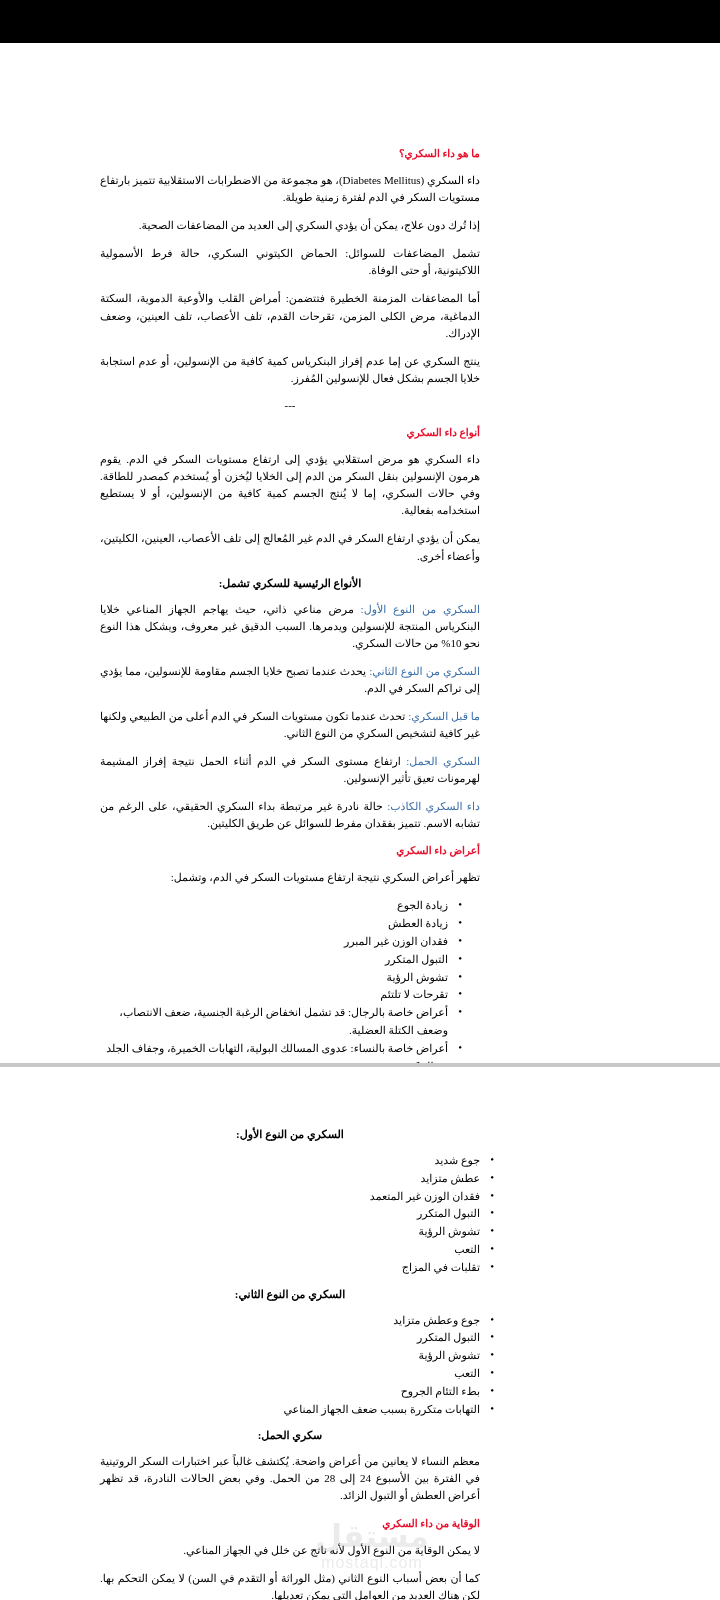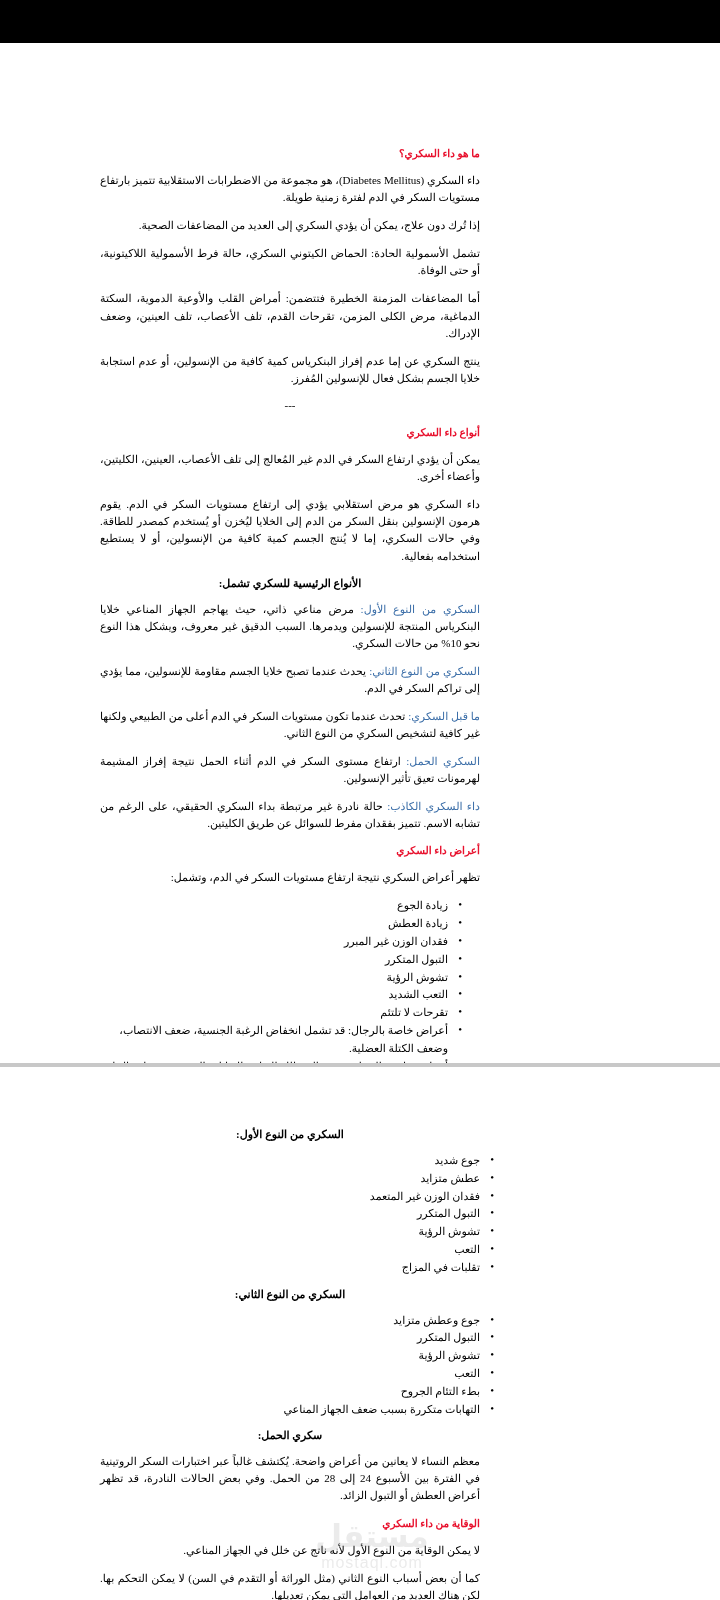--- a/index.html
+++ b/index.html
@@ -166,33 +166,33 @@
 
 <div class="page page-1">
   <div class="content">
 
     <div class="h-red">ما هو داء السكري؟</div>
 
     <p class="para">داء السكري (Diabetes Mellitus)، هو مجموعة من الاضطرابات الاستقلابية تتميز بارتفاع مستويات السكر في الدم لفترة زمنية طويلة.</p>
 
     <p class="para">إذا تُرك دون علاج، يمكن أن يؤدي السكري إلى العديد من المضاعفات الصحية.</p>
 
-    <p class="para">تشمل الأسمولية الحادة: الحماض الكيتوني السكري، حالة فرط الأسمولية اللاكيتونية، أو حتى الوفاة.</p>
+    <p class="para">تشمل المضاعفات للسوائل: الحماض الكيتوني السكري، حالة فرط الأسمولية اللاكيتونية، أو حتى الوفاة.</p>
 
     <p class="para">أما المضاعفات المزمنة الخطيرة فتتضمن: أمراض القلب والأوعية الدموية، السكتة الدماغية، مرض الكلى المزمن، تقرحات القدم، تلف الأعصاب، تلف العينين، وضعف الإدراك.</p>
 
     <p class="para">ينتج السكري عن إما عدم إفراز البنكرياس كمية كافية من الإنسولين، أو عدم استجابة خلايا الجسم بشكل فعال للإنسولين المُفرز.</p>
 
     <div class="sep-dashes">---</div>
 
     <div class="h-red">أنواع داء السكري</div>
 
+    <p class="para">داء السكري هو مرض استقلابي يؤدي إلى ارتفاع مستويات السكر في الدم. يقوم هرمون الإنسولين بنقل السكر من الدم إلى الخلايا ليُخزن أو يُستخدم كمصدر للطاقة. وفي حالات السكري، إما لا يُنتج الجسم كمية كافية من الإنسولين، أو لا يستطيع استخدامه بفعالية.</p>
+
     <p class="para">يمكن أن يؤدي ارتفاع السكر في الدم غير المُعالج إلى تلف الأعصاب، العينين، الكليتين، وأعضاء أخرى.</p>
-
-    <p class="para">داء السكري هو مرض استقلابي يؤدي إلى ارتفاع مستويات السكر في الدم. يقوم هرمون الإنسولين بنقل السكر من الدم إلى الخلايا ليُخزن أو يُستخدم كمصدر للطاقة. وفي حالات السكري، إما لا يُنتج الجسم كمية كافية من الإنسولين، أو لا يستطيع استخدامه بفعالية.</p>
 
     <div class="h-black">الأنواع الرئيسية للسكري تشمل:</div>
 
     <p class="para">
       <span class="lbl-blue">السكري من النوع الأول:</span><span> مرض مناعي ذاتي، حيث يهاجم الجهاز المناعي خلايا البنكرياس المنتجة للإنسولين ويدمرها. السبب الدقيق غير معروف، ويشكل هذا النوع نحو 10% من حالات السكري.</span>
     </p>
 
     <p class="para">
       <span class="lbl-blue">السكري من النوع الثاني:</span><span> يحدث عندما تصبح خلايا الجسم مقاومة للإنسولين، مما يؤدي إلى تراكم السكر في الدم.</span>
     </p>
@@ -212,21 +212,20 @@
     <div class="h-red">أعراض داء السكري</div>
 
     <p class="para">تظهر أعراض السكري نتيجة ارتفاع مستويات السكر في الدم، وتشمل:</p>
 
     <ul class="bullets wide">
       <li>زيادة الجوع</li>
       <li>زيادة العطش</li>
       <li>فقدان الوزن غير المبرر</li>
       <li>التبول المتكرر</li>
       <li>تشوش الرؤية</li>
-      <li>التعب الشديد</li>
       <li>تقرحات لا تلتئم</li>
       <li>أعراض خاصة بالرجال: قد تشمل انخفاض الرغبة الجنسية، ضعف الانتصاب، وضعف الكتلة العضلية.</li>
       <li>أعراض خاصة بالنساء: عدوى المسالك البولية، التهابات الخميرة، وجفاف الجلد مع الحكة.</li>
     </ul>
 
   </div>
 </div>
 
 <div class="page-sep"></div>
 

